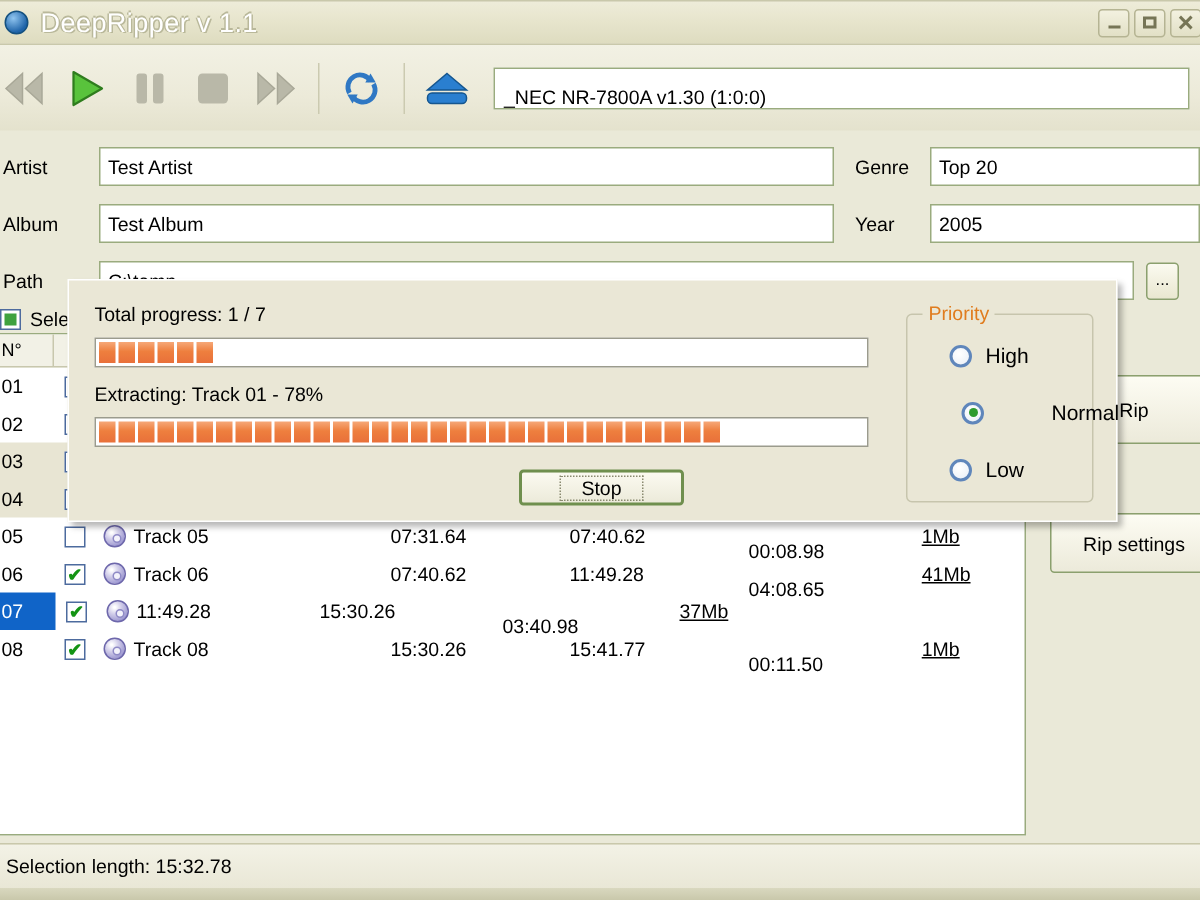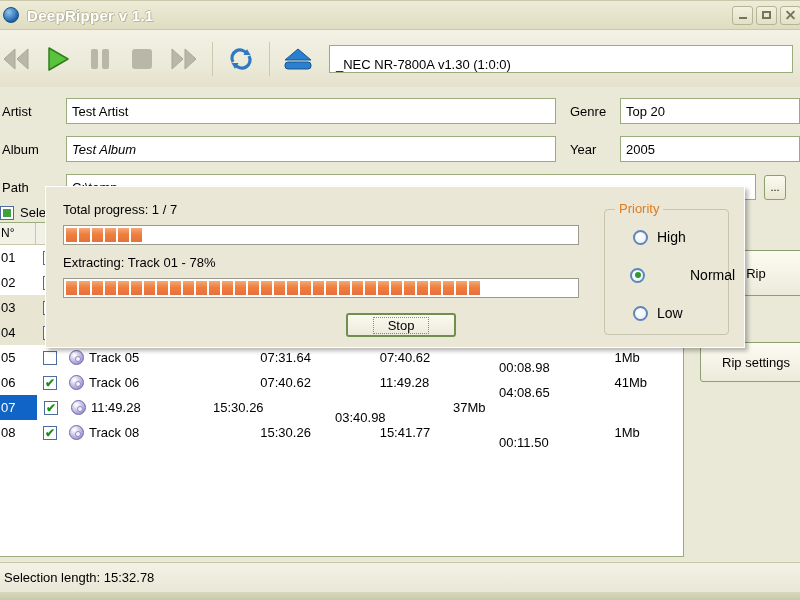--- a/index.html
+++ b/index.html
@@ -18,21 +18,21 @@
     background:linear-gradient(to bottom,#eeecd9 0%,#e7e5cd 45%,#dedcc0 100%);
     border:1px solid #c9c8ab; border-radius:6px 6px 0 0;
     display:flex; align-items:center;
   }
   .title-icon {
     width:16px; height:16px; margin-left:8px; border-radius:50%;
     background:radial-gradient(circle at 35% 30%,#8fc4ef,#1e63a8 70%);
     border:1px solid #14507f; flex:none;
   }
   .title-text {
-    margin-left:8px; font-weight:bold; font-size:15px;
+    margin-left:8px; font-weight:normal; font-size:18px;
     color:#ffffff; text-shadow:1px 1px 0 #b9b89a, -1px 0 0 #b9b89a, 0 -1px 0 #b9b89a;
     letter-spacing:.3px;
   }
   .win-btns { margin-left:auto; margin-right:4px; display:flex; gap:3px; }
   .win-btn {
     width:21px; height:19px; border:1px solid #b5b493; border-radius:3px;
     background:linear-gradient(to bottom,#f3f1e0,#e2e0c6);
     display:flex; align-items:center; justify-content:center;
   }
   .win-btn i { display:block; background:#767556; }
@@ -95,21 +95,21 @@
   .lrow { display:flex; height:25px; align-items:center; font-size:13px; }
   .lrow.alt { background:#e8e5d3; }
   .c-num   { width:42px; padding-left:6px; }
   .c-num.sel { background:#1064c8; color:#fff; height:25px; line-height:25px; padding-left:6px; }
   .c-chk   { width:28px; display:flex; justify-content:center; }
   .c-icon  { width:26px; display:flex; justify-content:center; }
   .c-title { width:175px; }
   .c-start { width:122px; }
   .c-end   { width:122px; }
   .c-len   { width:118px;margin-top:20px; }
-  .c-size  { width:70px; }
+  .c-size  { width:70px;text-decoration:underline; }
   .cdicon {
     width:15px; height:15px; border-radius:50%;
     background:radial-gradient(circle at 34% 30%,#ffffff 5%,#cfcbe8 38%,#9f9ad2 75%,#7f79bd 100%);
     border:1px solid #6d67ab; position:relative;
   }
   .cdicon:after {
     content:""; position:absolute; left:5px; top:5px; width:4px; height:4px;
     border-radius:50%; background:#f3f2fb; border:1px solid #8f8ac6;
   }
 
@@ -252,21 +252,21 @@
       <div class="finput" style="width:490px;">
         <span>Test Artist</span>
       </div>
       <div class="flabel" style="width:64px; padding-left:14px;">Genre</div>
       <div class="finput" style="width:180px;">
         <span>Top 20</span>
       </div>
     </div>
     <div class="frow" style="top:48px; width:812px;">
       <div class="flabel">Album</div>
-      <div class="finput" style="width:490px;font-style:italic;">
+      <div class="finput" style="width:490px;">
         <span>Test Album</span>
       </div>
       <div class="flabel" style="width:64px; padding-left:14px;">Year</div>
       <div class="finput" style="width:180px;">
         <span>2005</span>
       </div>
     </div>
     <div class="frow" style="top:86px; width:812px;">
       <div class="flabel">Path</div>
       <div class="finput" style="width:690px;">
@@ -473,21 +473,21 @@
     <div class="stop-btn" style="left:300px; top:126px;">
       <span>Stop</span>
     </div>
 
     <div class="group" style="left:558px; top:22px; width:125px; height:126px;">
       <div class="gtitle">Priority</div>
       <div class="radio-row" style="left:12px; top:19px;">
         <span class="radio"></span>
         <span>High</span>
       </div>
-      <div class="radio-row" style="left:9px; top:57px;gap:45px;">
+      <div class="radio-row" style="left:20px; top:57px;gap:45px;">
         <span class="radio on"></span>
         <span>Normal</span>
       </div>
       <div class="radio-row" style="left:12px; top:95px;justify-content:center;">
         <span class="radio"></span>
         <span>Low</span>
       </div>
     </div>
   </div>
 

